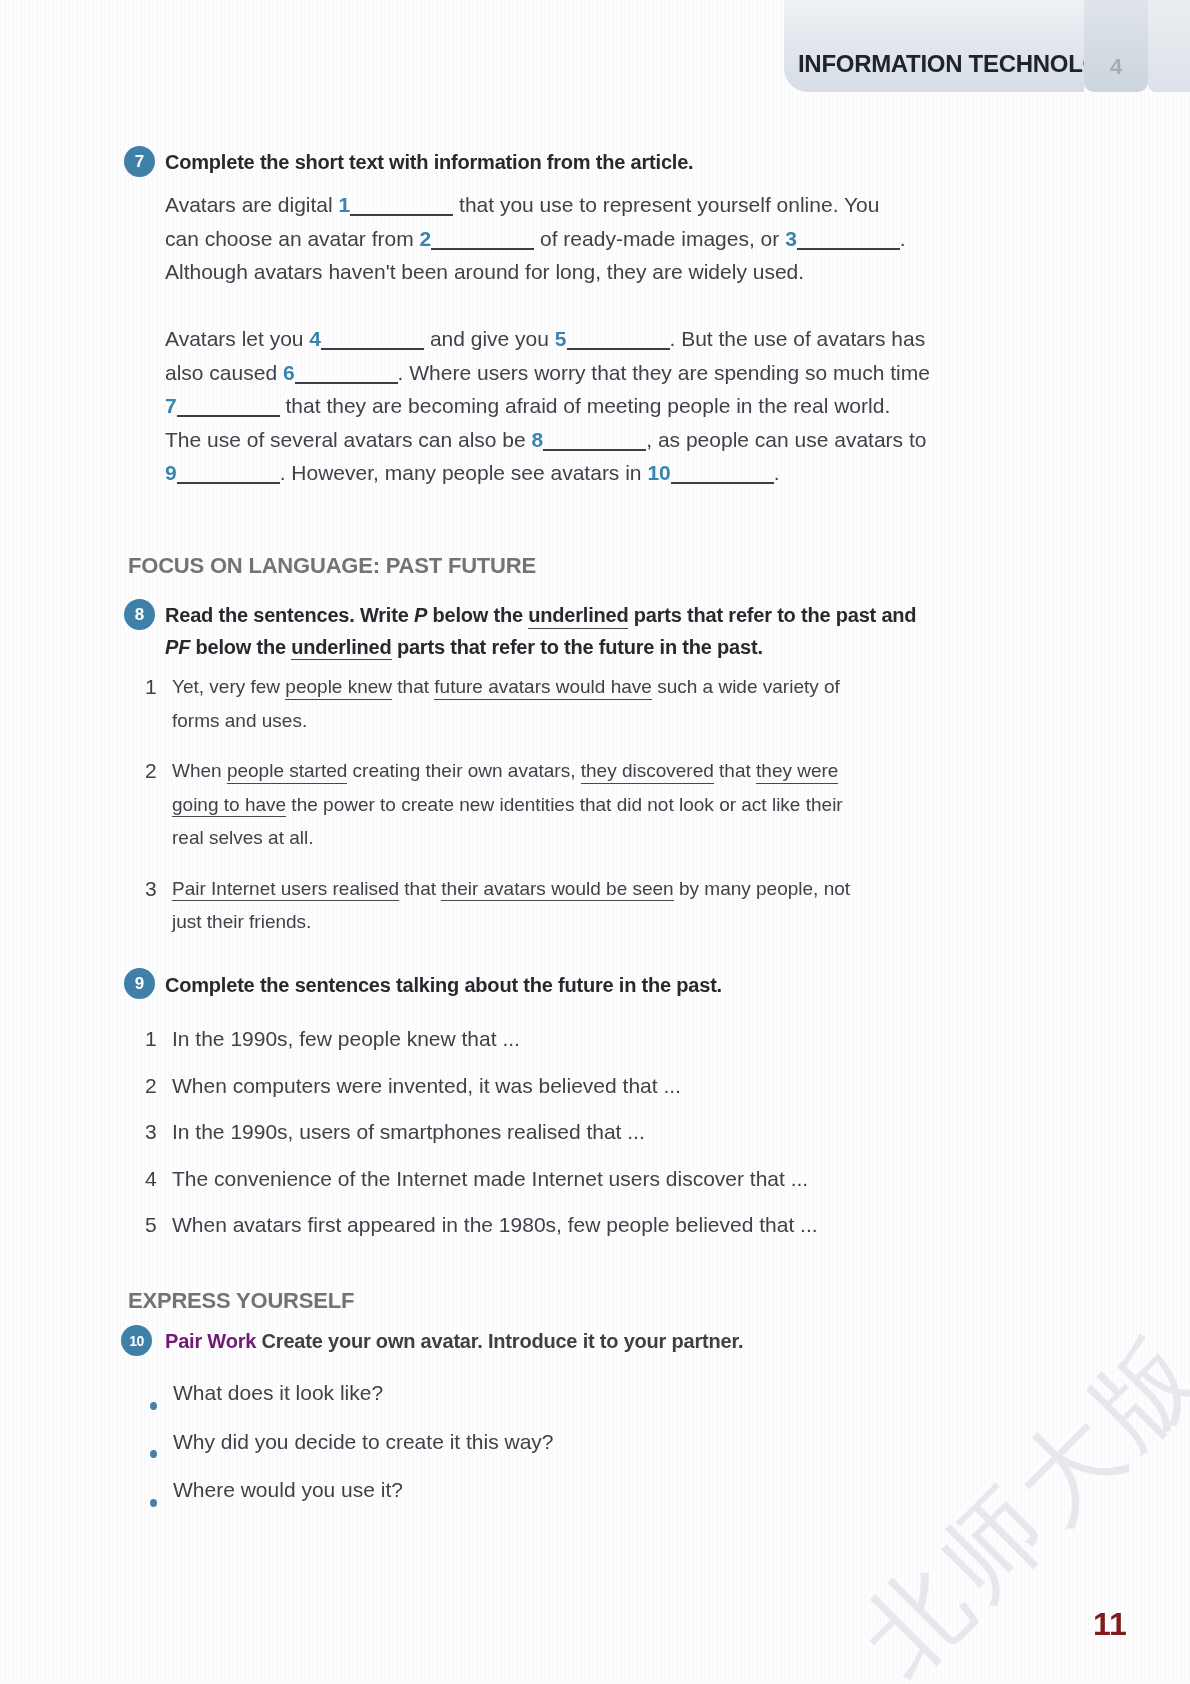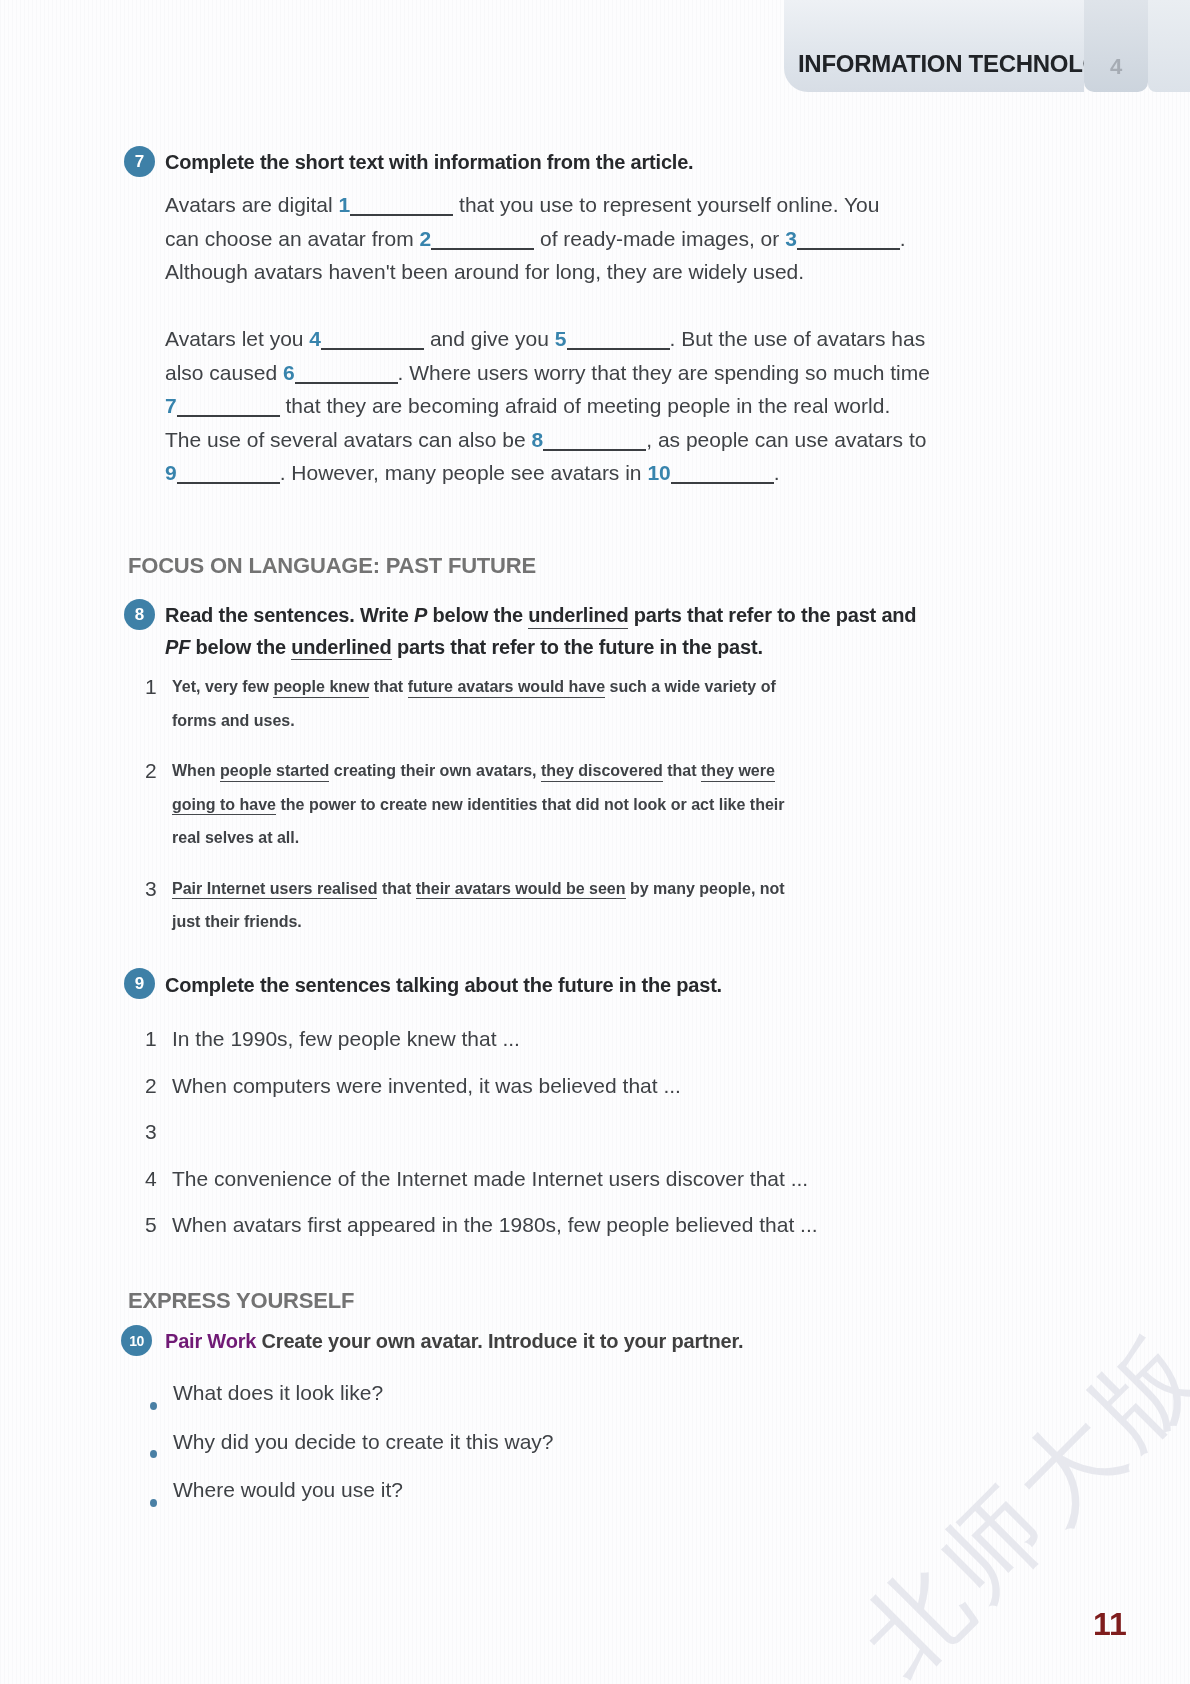--- a/index.html
+++ b/index.html
@@ -35,21 +35,21 @@
   .tline{white-space:nowrap;}
 
   .bnum{color:#3884ad;font-weight:700;}
   .bline{display:inline-block;width:103px;height:0;border-bottom:2px solid #3b3e42;margin-bottom:-4px;}
 
   .u{border-bottom:1.6px solid #45484c;padding-bottom:1.5px;}
   .i{font-style:italic;}
 
   .item-row{display:flex;margin-bottom:17px;}
   .item-num{width:27px;flex:none;font-size:21px;line-height:33.5px;color:#3f4246;}
-  .item-body{font-size:16px;line-height:33.5px;font-weight:bold;}
+  .item-body{font-size:19px;line-height:33.5px;}
 
   .line-item{display:flex;margin-bottom:13px;}
   .line-item .item-num{width:27px;}
   .line-item .item-text{font-size:21px;line-height:33.5px;white-space:nowrap;}
 
   .bullet-row{display:flex;align-items:flex-end;margin-bottom:15px;}
   .bullet-dot{width:7px;height:8px;border-radius:50%;background:#4a80a5;margin:13px 16px 0 2px;flex:none;}
   .bullet-text{font-size:21px;line-height:33.5px;white-space:nowrap;}
 
   #ex10-heading .lead{color:#701a75;font-weight:700;}
@@ -135,20 +135,21 @@
     <div class="line-item">
       <div class="item-num">1</div>
       <div class="item-text">In the 1990s, few people knew that ...</div>
     </div>
     <div class="line-item">
       <div class="item-num">2</div>
       <div class="item-text">When computers were invented, it was believed that ...</div>
     </div>
     <div class="line-item">
       <div class="item-num">3</div>
+      <div class="item-text">In the 1990s, users of smartphones realised that ...</div>
     </div>
     <div class="line-item">
       <div class="item-num">4</div>
       <div class="item-text">The convenience of the Internet made Internet users discover that ...</div>
     </div>
     <div class="line-item">
       <div class="item-num">5</div>
       <div class="item-text">When avatars first appeared in the 1980s, few people believed that ...</div>
     </div>
   </div>

